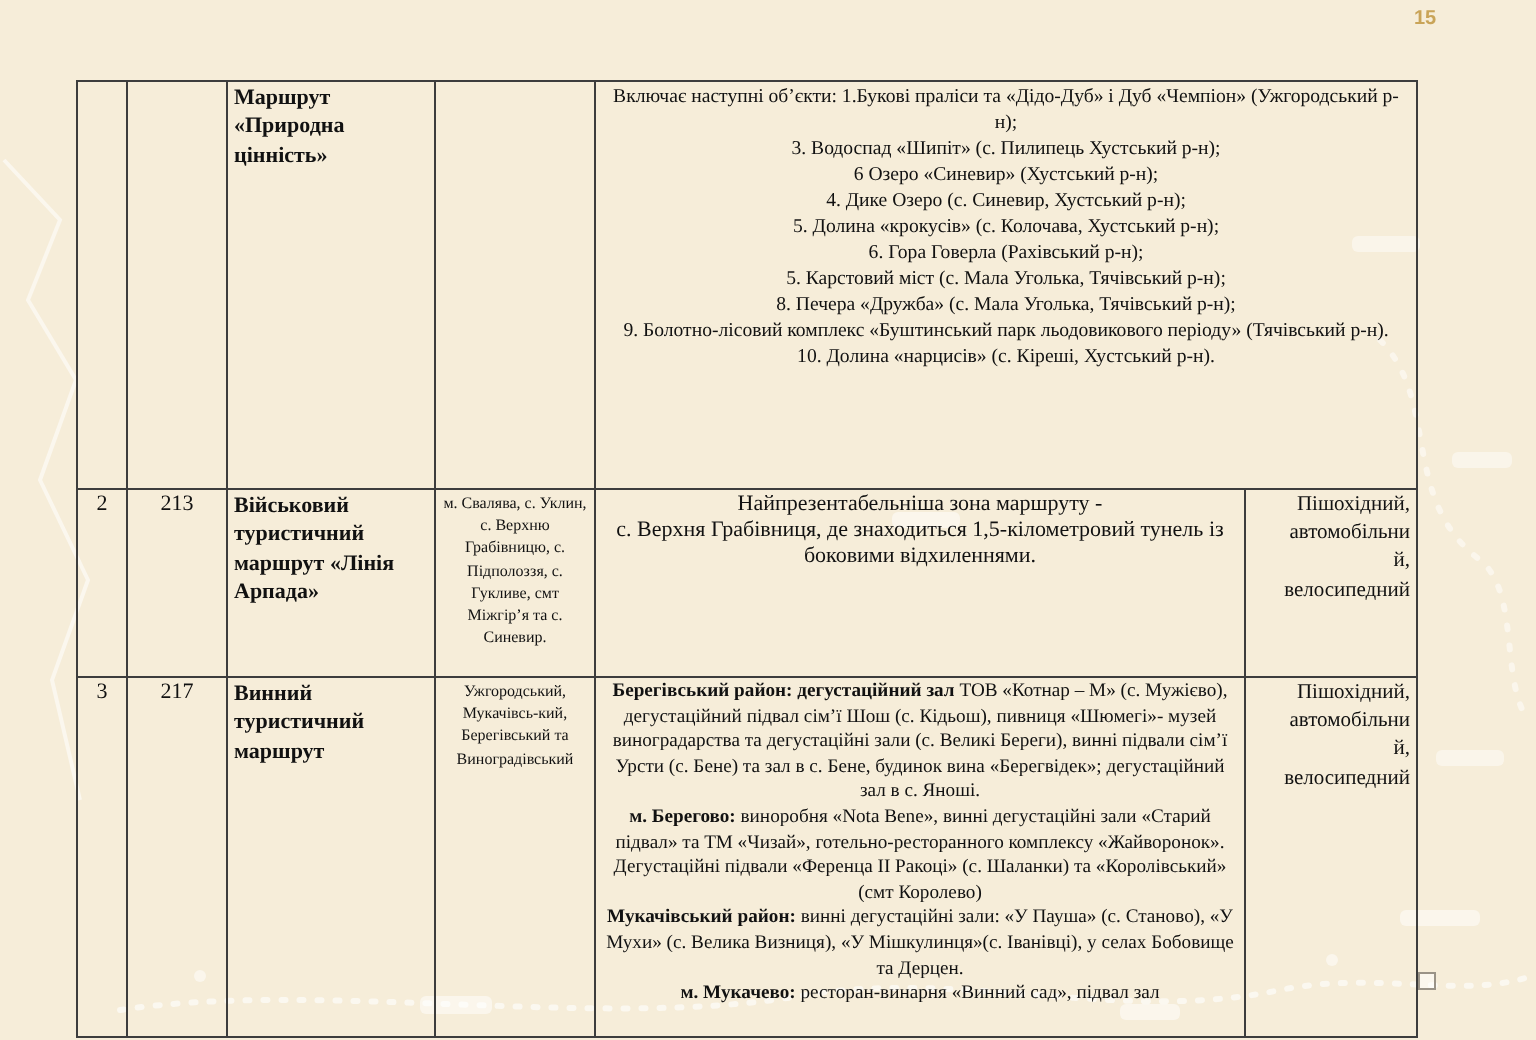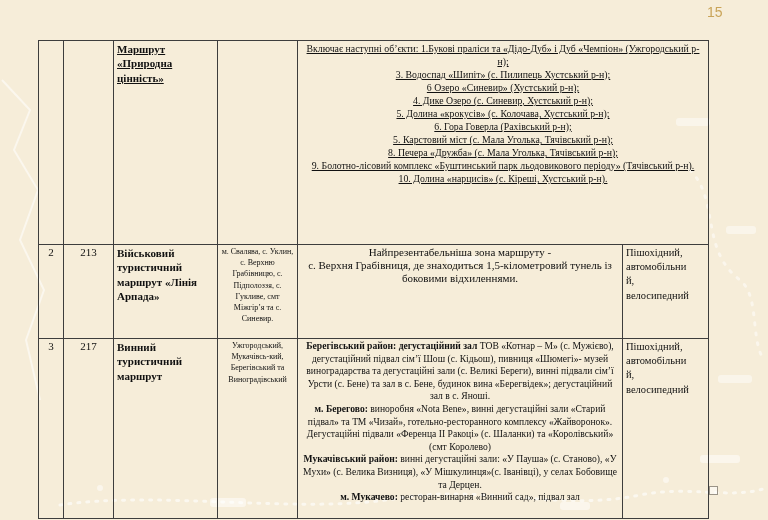--- a/index.html
+++ b/index.html
@@ -4,41 +4,41 @@
 <style>
   html,body{margin:0;padding:0;}
   .page{
     position:relative; width:768px; height:520px; overflow:hidden;
     background:#f6edd9; color:#111;
     font-family:"Liberation Serif","DejaVu Serif",serif;
   }
   .watermark{position:absolute; left:0; top:0; pointer-events:none;}
   .pagenum{
     position:absolute; top:4px; left:707px;
-    font-size:14px; font-weight:normal; color:#c9a458;
+    font-size:10px; font-weight:bold; color:#c9a458;
     font-family:"Liberation Sans",sans-serif;
   }
   table.doc{
     position:absolute; left:38px; top:40px; width:670px;
     border-collapse:collapse; table-layout:fixed;
   }
   table.doc td{
     border:1px solid #3d3d3d; padding:1px 3px;
     vertical-align:top; overflow:hidden; background:transparent;
   }
-  tr.r1{height:204px;text-decoration:underline;} tr.r2{height:94px;} tr.r3{height:180px;}
+  tr.r1{height:204px;} tr.r2{height:94px;} tr.r3{height:180px;}
   .num-cell{ text-align:center; font-size:11px; padding-top:2px; }
   .name-cell{ font-weight:bold; font-size:11px; line-height:1.3; padding-top:3px; }
   .name-left{ text-align:left; }
   .dist-cell{ font-size:8px; line-height:1.4; text-align:center; padding-top:2px; }
   .desc1{ font-size:9.8px; line-height:13px; text-align:center; padding-top:3px; }
   .desc1 .obj{ text-align:center; }
   .desc2{ font-size:11px; line-height:13px; text-align:center; vertical-align:middle; white-space:pre-line; }
   .desc3{ font-size:9.6px; line-height:12.6px; text-align:center; padding-top:2px;margin-top:40px; }
-  .types-cell{ font-size:10.5px; line-height:1.35; text-align:left; vertical-align:middle; white-space:pre-line; }
+  .types-cell{ font-size:10.5px; line-height:1.35; text-align:right; vertical-align:middle; white-space:pre-line; }
   .b{ font-weight:bold; }
   .anchor-box{
     position:absolute; left:709px; top:486px; width:7px; height:7px;
     border:1px solid #9a9387; background:rgba(255,255,255,.55);
   }
 </style>
 </head>
 <body>
 
 <div class="page">

